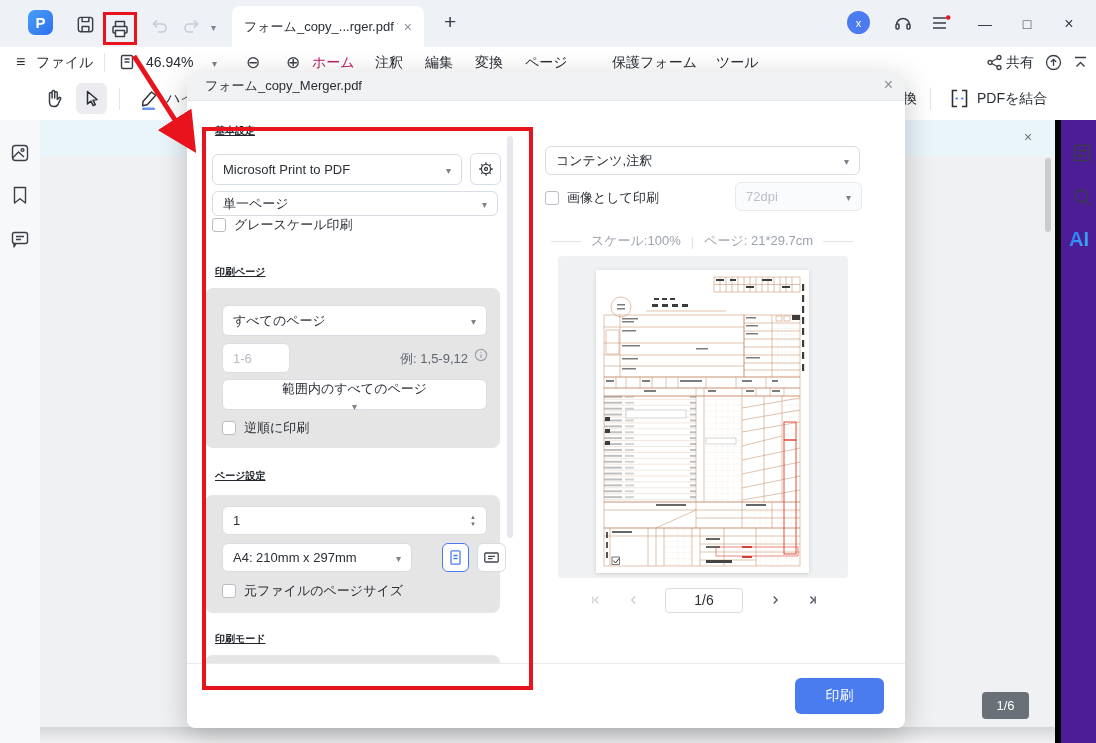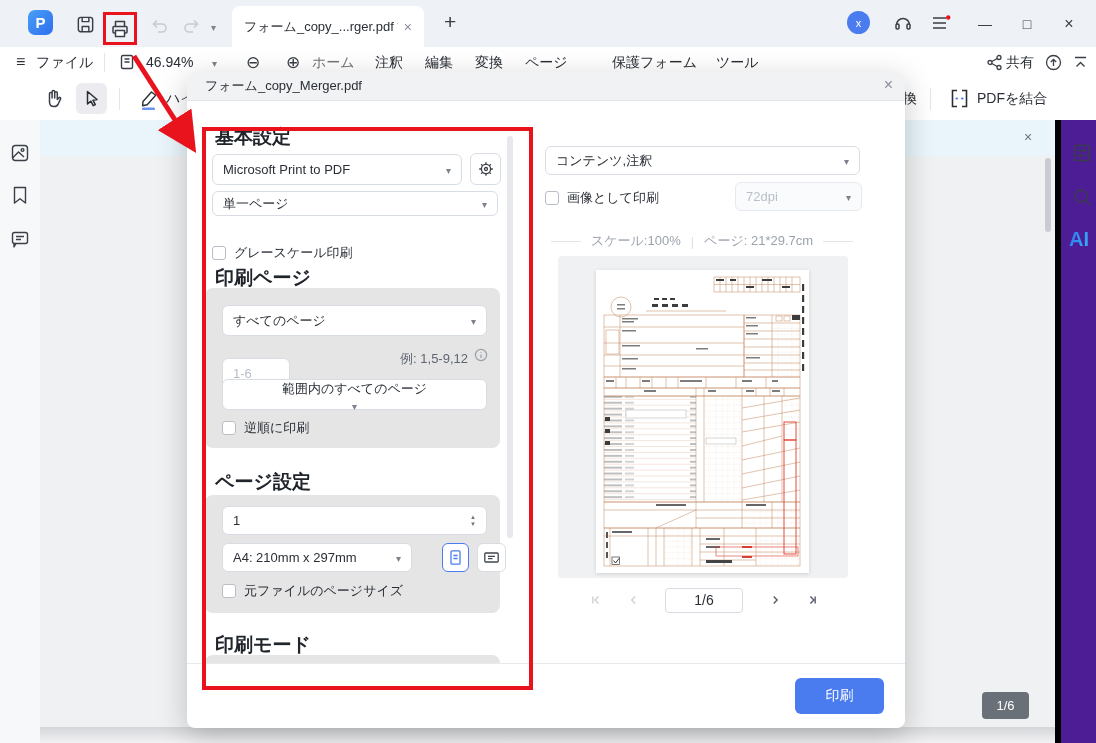--- a/index.html
+++ b/index.html
@@ -20,21 +20,21 @@
   .tab .t-title{flex:1;white-space:nowrap;overflow:hidden;}
   .tab .t-close{color:#8a9099;font-size:14px;margin-left:6px;}
   .newtab{left:444px;top:10px;font-size:21px;color:#3a3f47;}
   .avatar{left:847px;top:11px;width:23px;height:23px;border-radius:50%;background:#4a7cf0;
           color:#fff;font-size:11px;display:flex;align-items:center;justify-content:center;}
   .winbtn{top:13px;width:28px;height:22px;display:flex;align-items:center;justify-content:center;
           font-size:14px;color:#3a3f47;}
   
   .menubar{left:0;top:47px;width:1096px;height:31px;background:#fff;}
   .mtxt{font-size:14px;color:#2a2f36;}
-  .mi-active{color:#737373;}
+  .mi-active{color:#be185d;}
   .vdiv{width:1px;background:#e2e5ea;}
   .caret::after{content:"▾";font-size:10px;color:#7d838c;}
   
   .toolbar{left:0;top:78px;width:1096px;height:42px;background:#fff;border-bottom:1px solid #e8eaee;}
   .toolsel{background:#ececf0;border-radius:6px;}
   
   .sideL{left:0;top:120px;width:40px;height:623px;background:#f7f8fa;}
   .docarea{left:40px;top:120px;width:1015px;height:623px;background:#f0f1f2;}
   .notif{left:0;top:0;width:1015px;height:36px;background:#e9f5fb;}
   .sideR{left:1055px;top:120px;width:41px;height:623px;background:#4c1d95;border-left:6px solid #000000;}
@@ -44,21 +44,21 @@
          color:#fff;font-size:13px;display:flex;align-items:center;justify-content:center;}
   .botgrad{left:40px;top:727px;width:1015px;height:16px;
            background:linear-gradient(180deg,#d4d6d9,#f2f2f3);}
   
   .dialog{left:187px;top:72px;width:718px;height:655px;background:#fff;border-radius:8px;
           box-shadow:0 8px 30px rgba(0,0,0,.22);z-index:30;}
   .dlg-head{left:0;top:0;width:718px;height:28px;background:#f1f2f4;border-radius:8px 8px 0 0;
             border-bottom:1px solid #e3e5e9;}
   .dlg-title{left:18px;top:0;height:28px;display:flex;align-items:center;font-size:13px;}
   .dlg-close{right:12px;top:4px;font-size:16px;color:#8a9099;}
-  .h14{font-size:19px;font-weight:bold;color:#20242b;}
+  .h14{font-size:10px;font-weight:bold;color:#20242b;text-decoration:underline;}
   .dd{border:1px solid #d8dce3;border-radius:6px;background:#fff;display:flex;align-items:center;
       justify-content:space-between;padding:0 10px;box-sizing:border-box;font-size:13px;color:#2a2f36;}
   .dd.disabled{background:#fafbfc;border-color:#e6e9ed;color:#b9bfc9;}
   .card{background:#e5e5e5;border-radius:8px;}
   .cbrow{display:flex;align-items:center;gap:8px;font-size:13px;color:#2a2f36;}
   .cbox{width:14px;height:14px;border:1px solid #b8bdc6;border-radius:3px;background:#fff;box-sizing:border-box;}
   .tin{border:1px solid #d8dce3;border-radius:6px;background:#fff;font-size:13px;padding:0 10px;
        box-sizing:border-box;font-family:inherit;color:#2a2f36;outline:none;}
   .tin::placeholder{color:#b6bcc6;}
   .gray13{font-size:13px;color:#5f6672;}
@@ -275,32 +275,32 @@
       <svg width="18" height="18" viewBox="0 0 18 18" fill="none" stroke="#3a3f47" stroke-width="1.3">
           <circle cx="9" cy="9" r="4.6"></circle>
           <circle cx="9" cy="9" r="1.5"></circle>
           <path d="M9 2.2v2M9 13.8v2M2.2 9h2M13.8 9h2M4.2 4.2l1.4 1.4M12.4 12.4l1.4 1.4M13.8 4.2l-1.4 1.4M5.6 12.4l-1.4 1.4"></path>
         </svg>
     </div>
     <div class="abs dd" style="left:25px;top:119px;width:286px;height:25px;">
       <span>単一ページ</span>
         <span class="caret"></span>
     </div>
-    <div class="abs cbrow" style="left:25px;top:172px;">
+    <div class="abs cbrow" style="left:25px;top:144px;">
       <span class="cbox"></span>
       <span>グレースケール印刷</span>
     </div>
 
     <div class="abs h14" style="left:28px;top:193px;">印刷ページ</div>
     <div class="abs card" style="left:18px;top:216px;width:295px;height:160px;">
       <div class="abs dd" style="left:17px;top:17px;width:265px;height:31px;">
         <span>すべてのページ</span>
           <span class="caret"></span>
       </div>
-      <input class="abs tin" style="left: 17px; top: 70px; width: 68px; height: 30px;" placeholder="1-6">
+      <input class="abs tin" style="left: 17px; top: 55px; width: 68px; height: 30px;" placeholder="1-6">
       <span class="abs gray13" style="right:32px;top:62px;">例: 1,5-9,12</span>
       <svg class="abs" style="right:12px;top:60px;" width="14" height="14" viewBox="0 0 14 14" fill="none" stroke="#9aa1ab" stroke-width="1.2">
           <circle cx="7" cy="7" r="5.6"></circle>
           <path d="M7 4.2v.9M7 6.6v3.4"></path>
         </svg>
       <div class="abs dd" style="left:17px;top:91px;width:265px;height:31px;flex-direction:column;">
         <span>範囲内のすべてのページ</span>
           <span class="caret"></span>
       </div>
       <div class="abs cbrow" style="left:17px;top:131px;">

